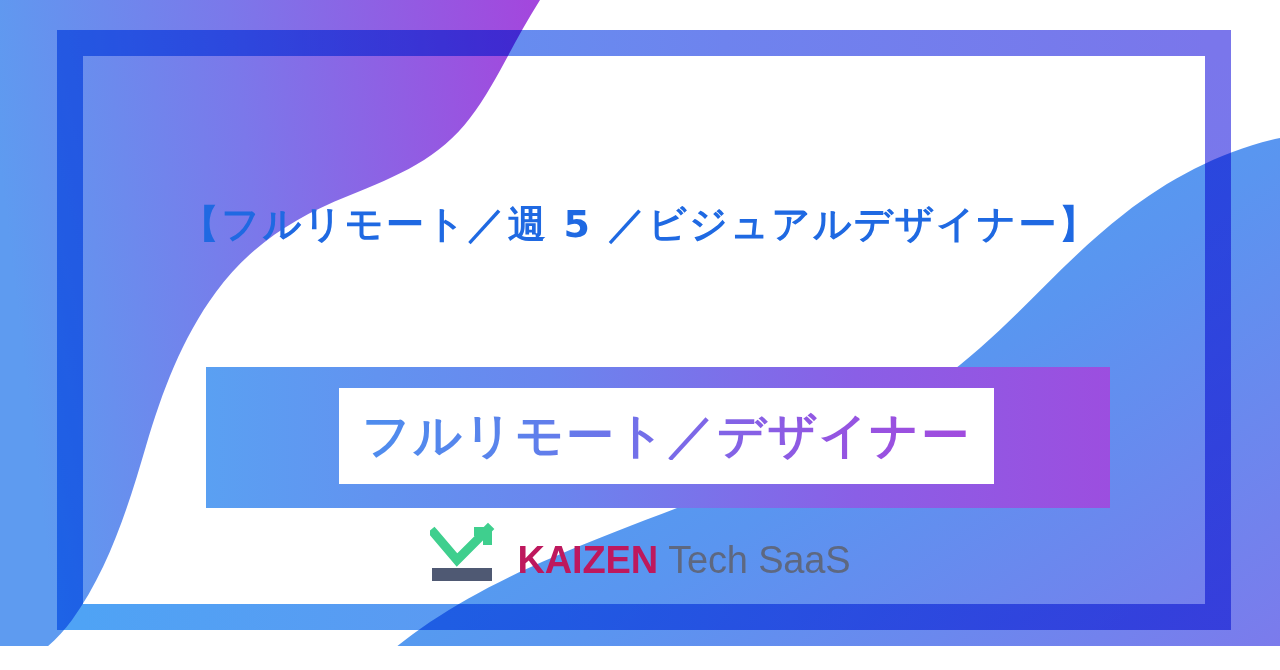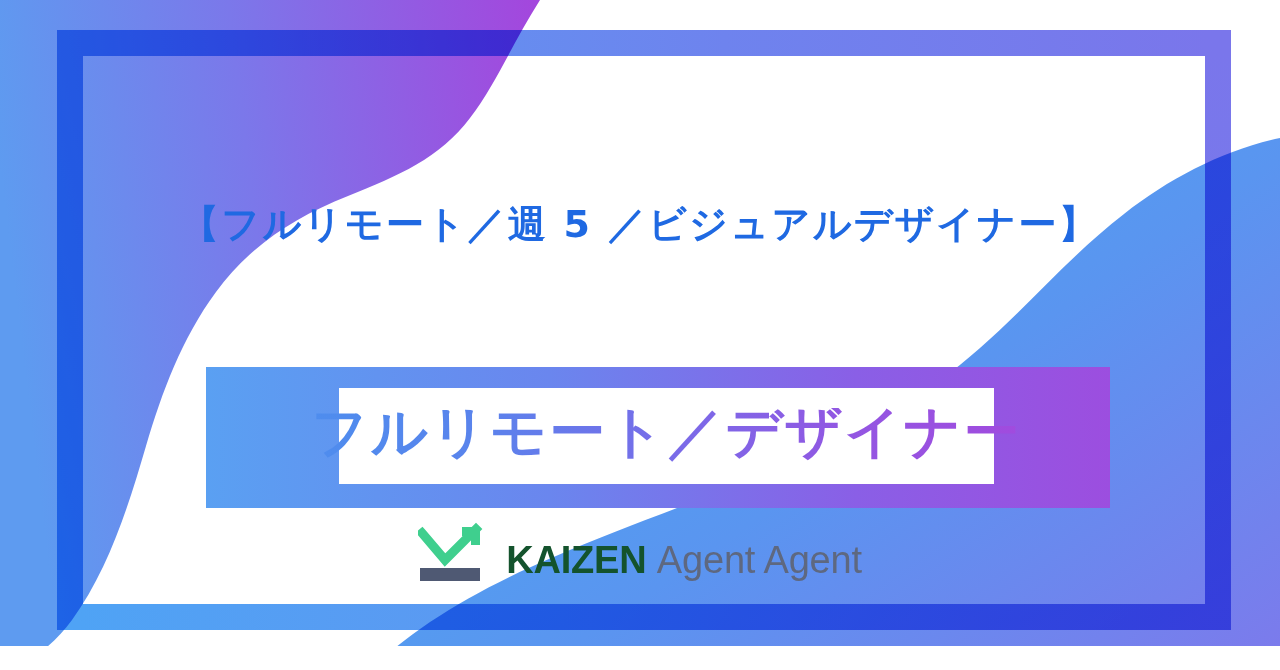--- a/index.html
+++ b/index.html
@@ -89,23 +89,23 @@
     left: 133px;
     top: 21px;
     width: 655px;
     height: 96px;
     background: #ffffff;
     display: flex;
     align-items: center;
     justify-content: center;
   }
   .badge-text {
-    font-family: Liberation Mono, monospace;
+    font-family: Liberation Serif, serif;
     font-weight: 700;
-    font-size: 56px;
+    font-size: 48px;
     letter-spacing: 0.04em;
     line-height: 1;
     white-space: nowrap;
     background: linear-gradient(90deg, #4E8DEE 0%, #5A83EC 24%, #7A6AE8 52%, #9356E2 76%, #A14BDE 100%);
     -webkit-background-clip: text;
     background-clip: text;
     color: transparent;
     -webkit-text-fill-color: transparent;
   }
 
@@ -130,21 +130,21 @@
     font-family: "Liberation Sans", "DejaVu Sans", sans-serif;
     font-size: 38px;
     line-height: 1;
     white-space: nowrap;
     letter-spacing: -0.005em;
     position: relative;
     top: 8px;
   }
   .logo-kaizen {
     font-weight: 700;
-    color: #14532d;
+    color: #be185d;
     text-align: right;
   }
   .logo-suffix {
     font-weight: 400;
     color: #5E6880;
   }
 </style>
 </head>
 <body>
 
@@ -196,18 +196,18 @@
 
     <div class="logo">
       <svg class="logo-mark" viewBox="0 0 72 62" xmlns="http://www.w3.org/2000/svg" aria-hidden="true">
 
         <path d="M4 12 L27 39 L58 8" fill="none" stroke="#3FCF8E" stroke-width="9" stroke-linecap="square" stroke-linejoin="miter"></path>
         <path d="M44 6 L62 6 L62 24 L53 24 L53 15 L44 15 Z" fill="#3FCF8E"></path>
 
         <rect x="2" y="47" width="60" height="13" fill="#4F5973"></rect>
       </svg>
       <div class="logo-wordmark">
-        <span class="logo-kaizen">KAIZEN</span><span>&nbsp;</span><span class="logo-suffix">Agent Agent</span>
+        <span class="logo-kaizen">KAIZEN</span><span>&nbsp;</span><span class="logo-suffix">Tech SaaS</span>
       </div>
     </div>
 
   </div>
 </div>
 
 </body></html>

